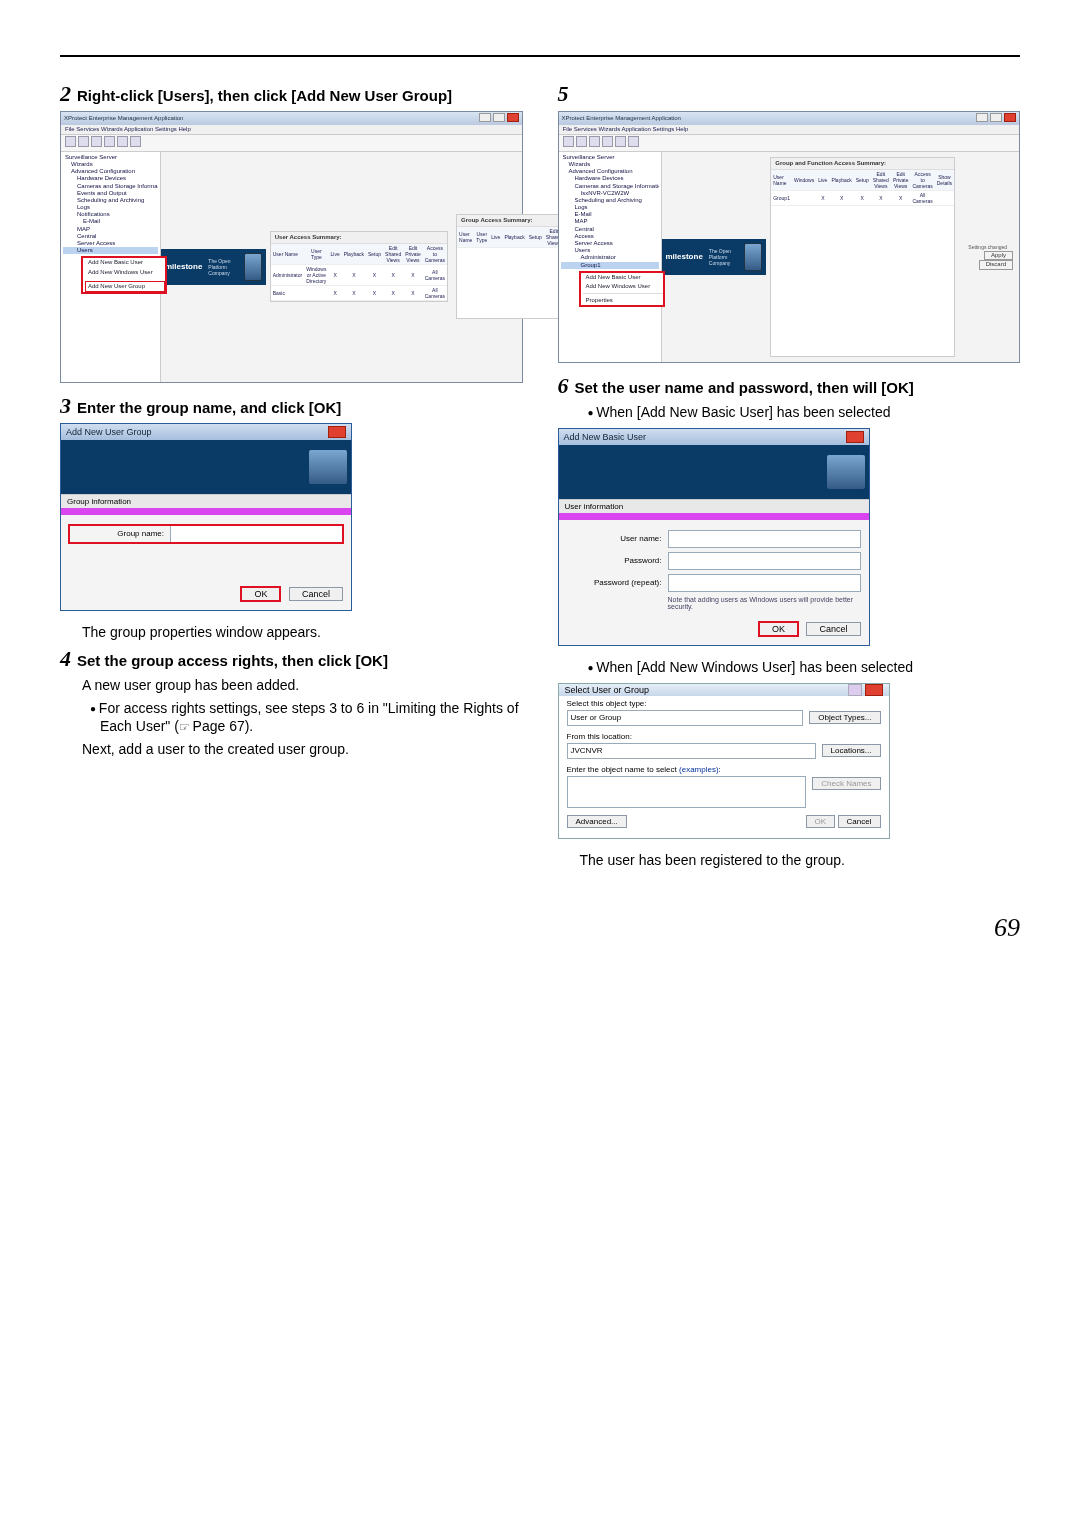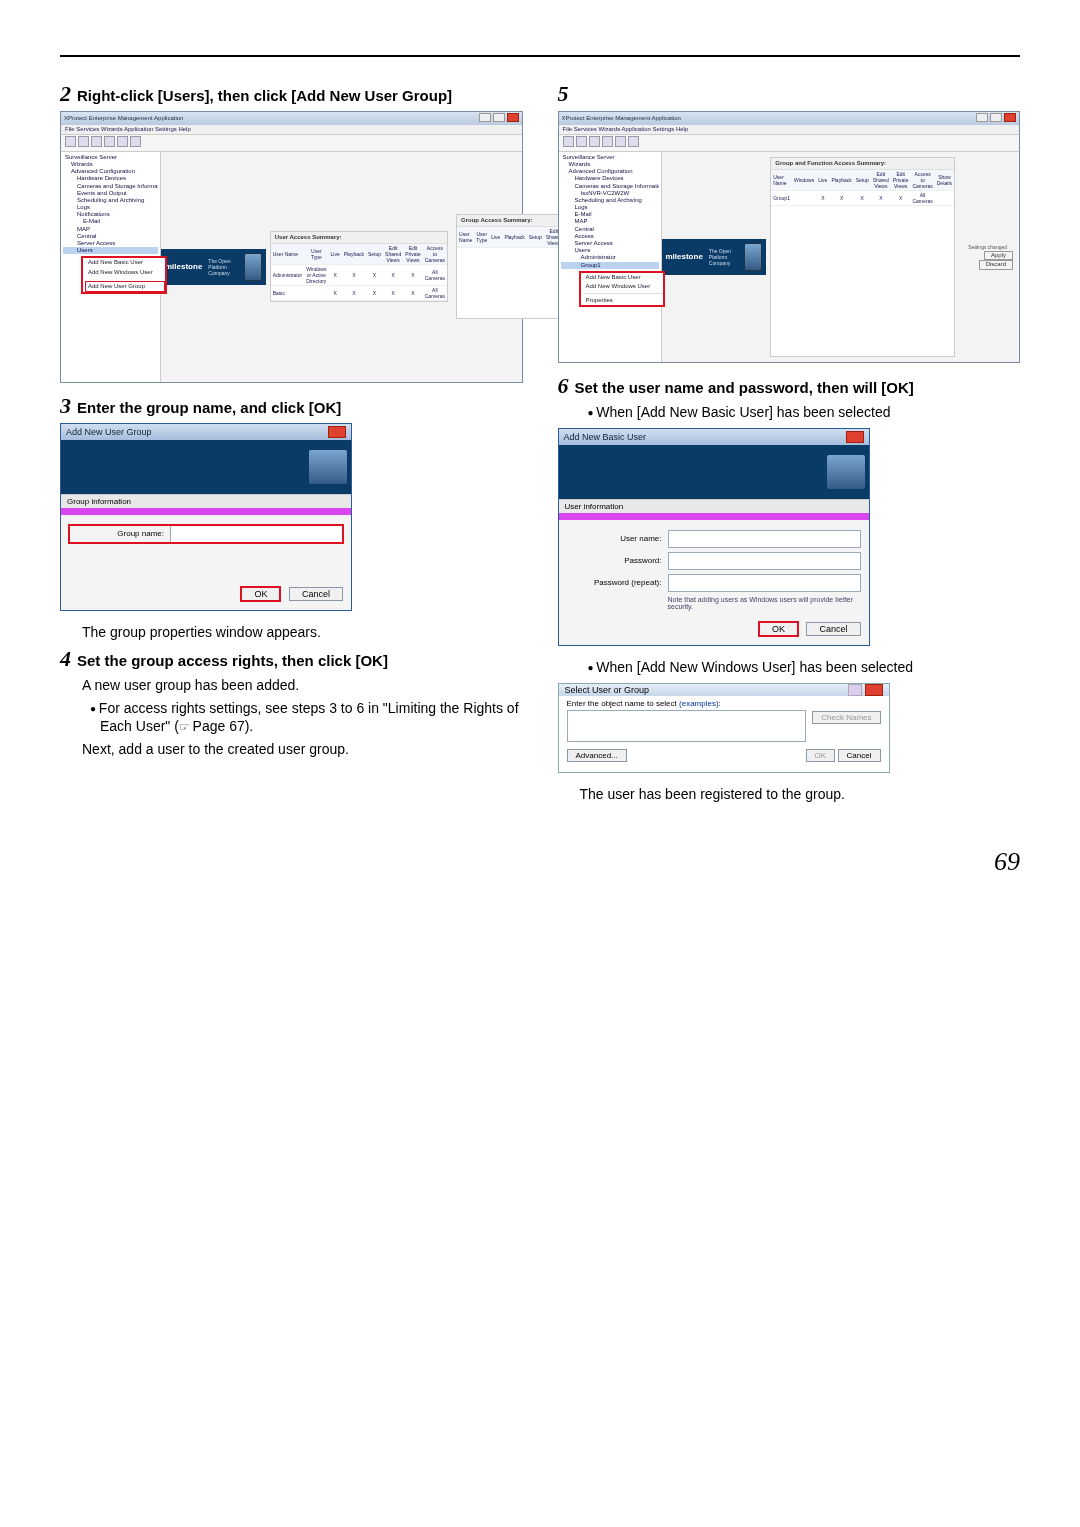--- a/index.html
+++ b/index.html
@@ -474,20 +474,34 @@
       </div>
 
       <div class="dlg2">
         <div class="dlg2-title">
           <span class="t">Select User or Group</span>
           <span class="dlg2-qm"></span>
           <span class="dlg2-close"></span>
         </div>
         <div class="d2row d2flex">
           <div class="l">
+            <div>Select this object type:</div>
+            <div class="d2box">User or Group</div>
+          </div>
+          <div style="padding-top:12px;"><span class="d2btn">Object Types...</span></div>
+        </div>
+        <div class="d2row d2flex">
+          <div class="l">
+            <div>From this location:</div>
+            <div class="d2box">JVCNVR</div>
+          </div>
+          <div style="padding-top:12px;"><span class="d2btn">Locations...</span></div>
+        </div>
+        <div class="d2row d2flex">
+          <div class="l">
             <div>
               <span>Enter the object name to select</span>
               <span class="under">(examples)</span><span>:</span>
             </div>
             <div class="d2area"></div>
           </div>
           <div style="padding-top:12px;"><span class="d2btn disabled">Check Names</span></div>
         </div>
         <div class="d2footer">
           <span class="d2btn">Advanced...</span>

